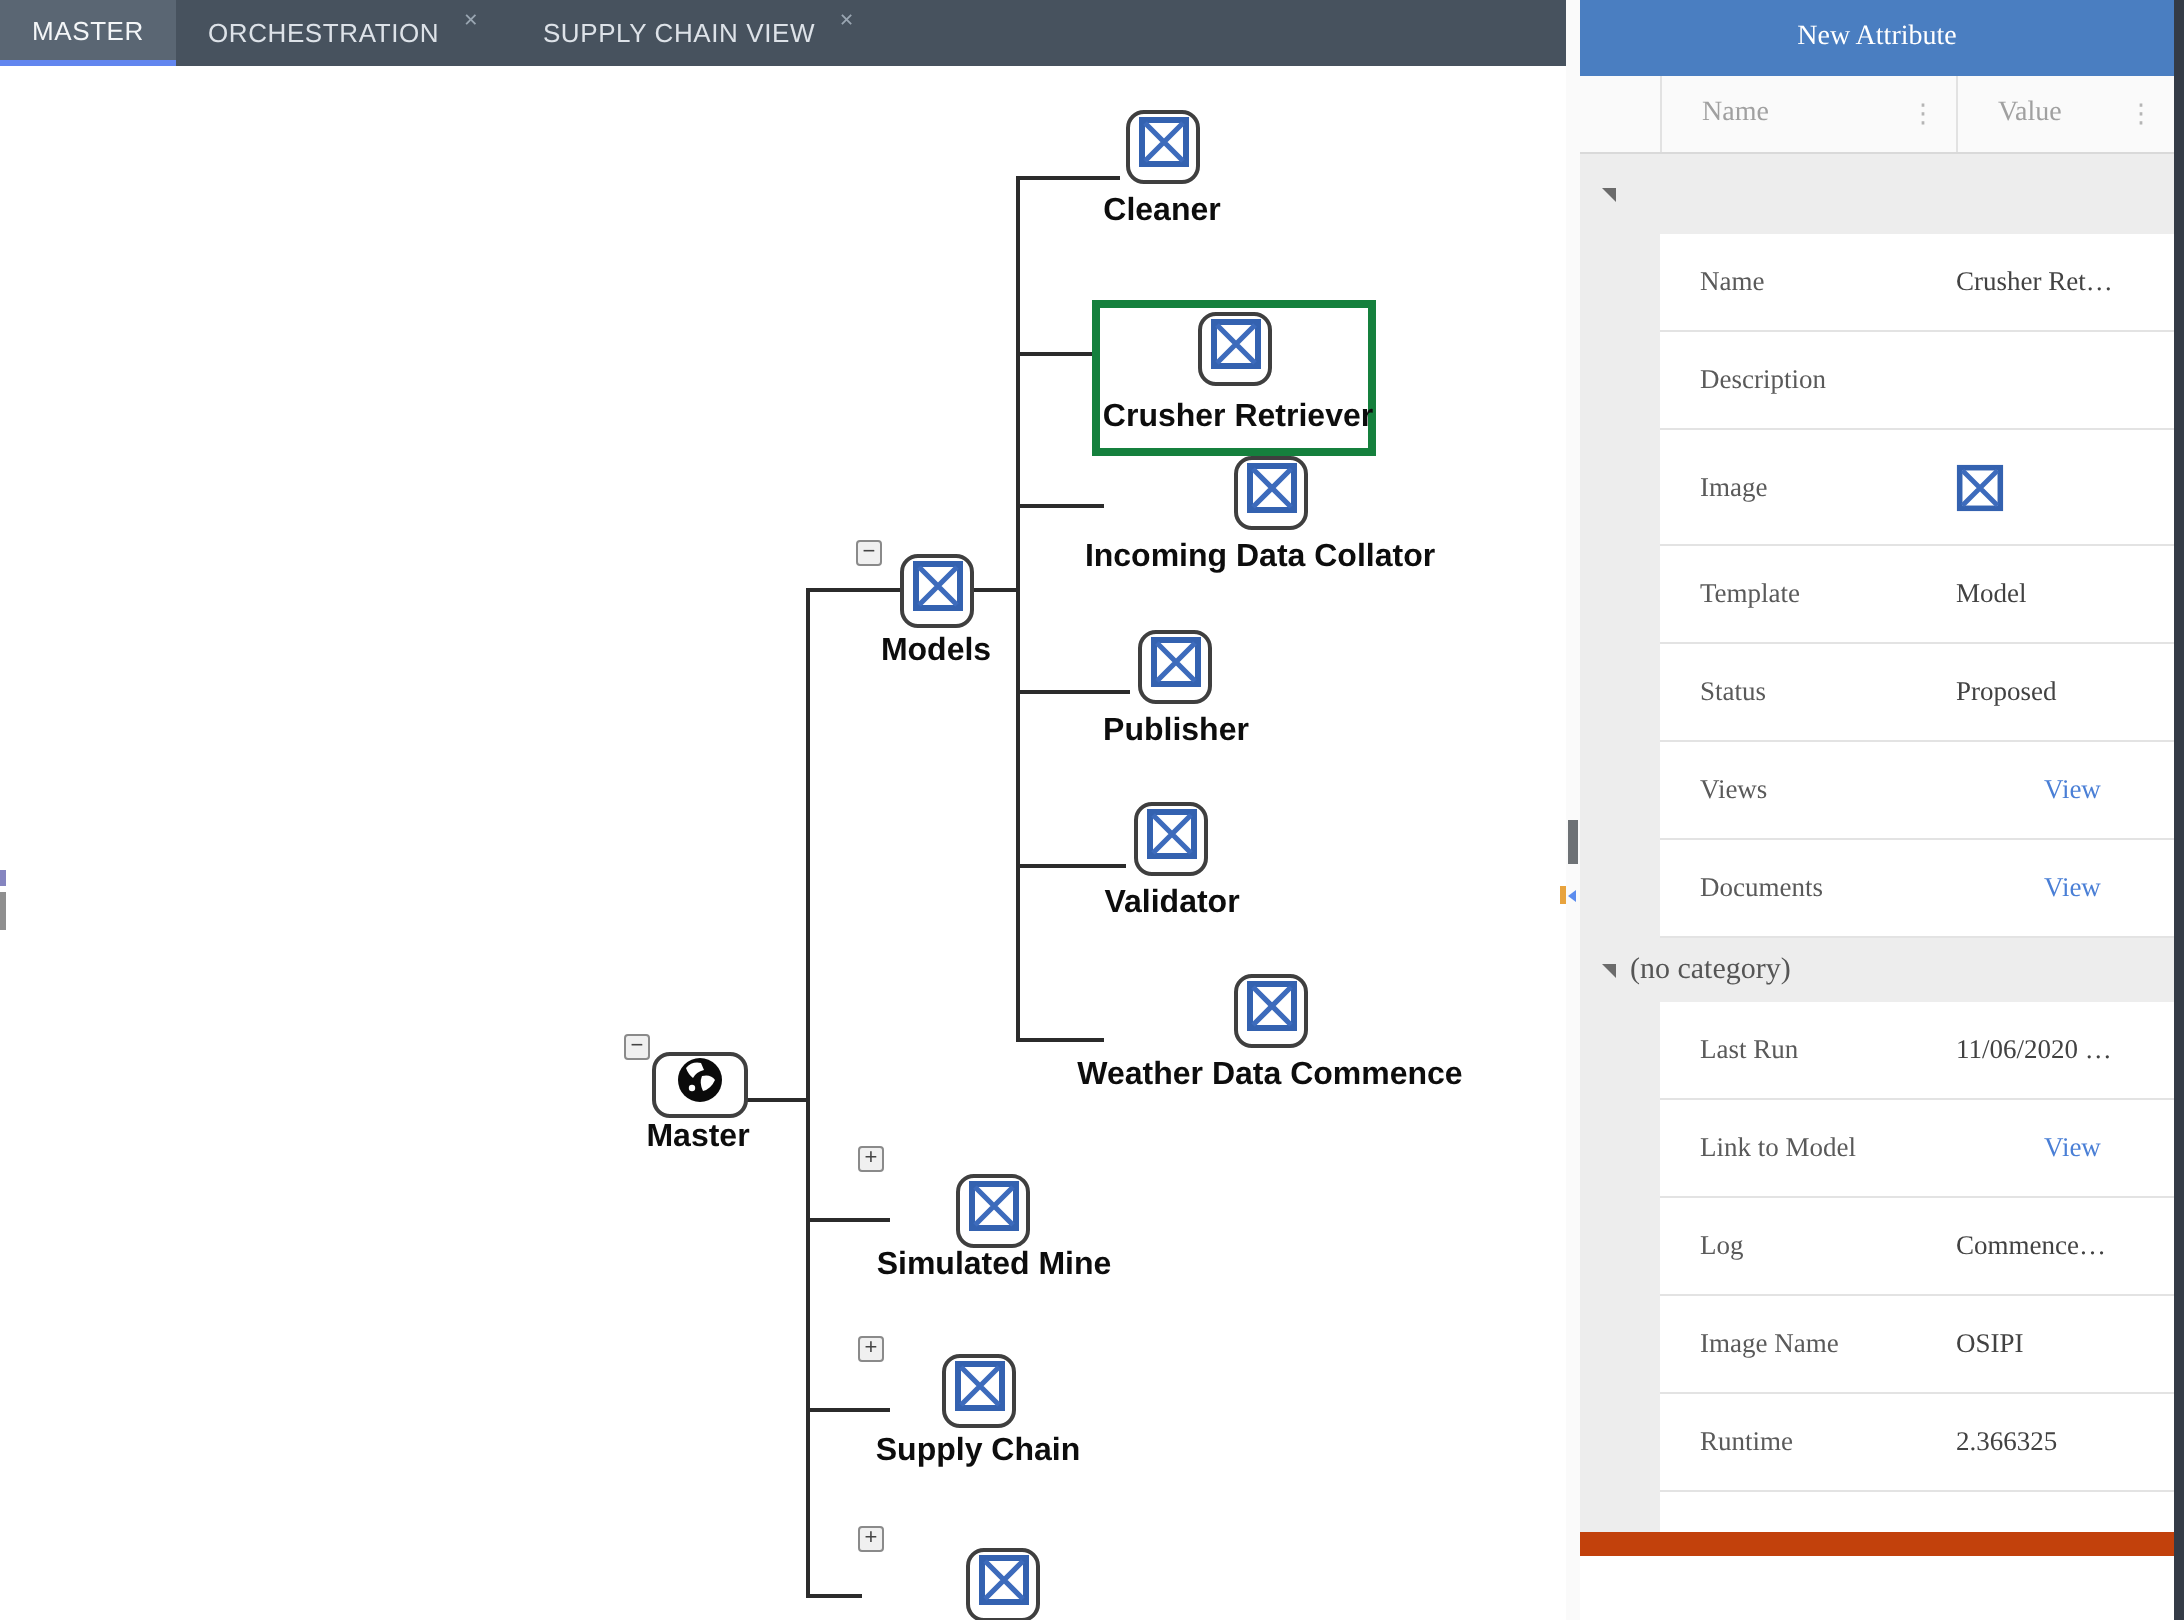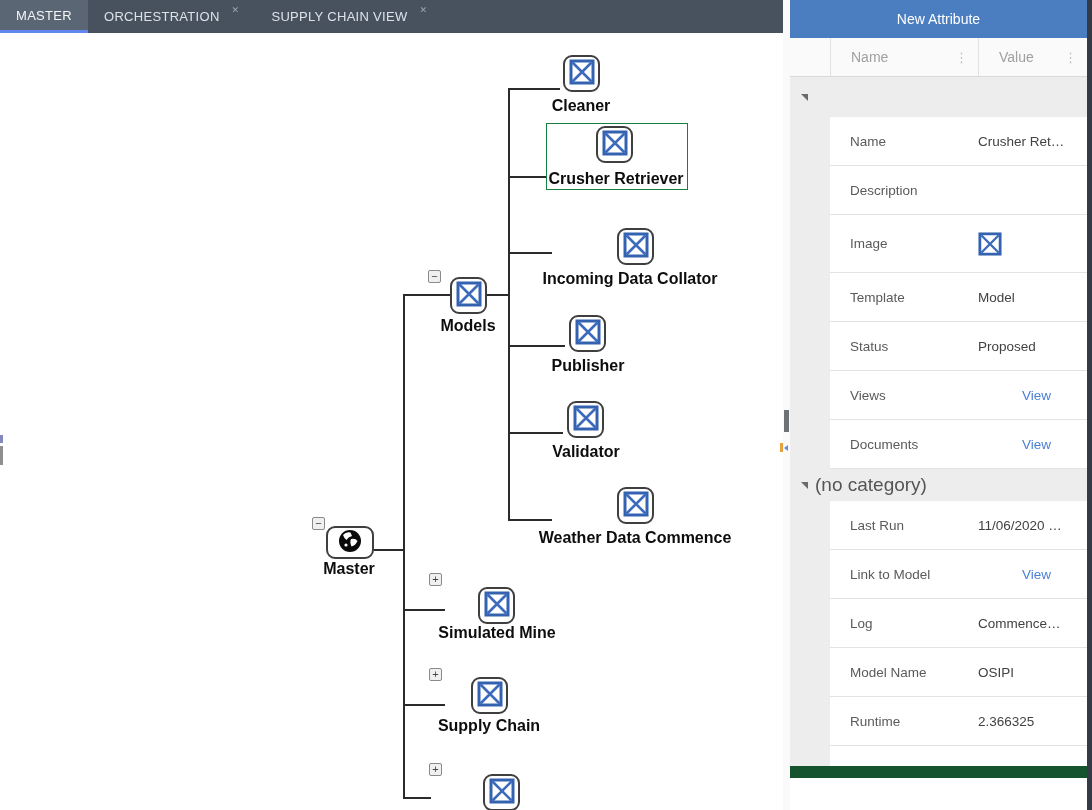--- a/index.html
+++ b/index.html
@@ -21,53 +21,53 @@
   .hline { height:2px; } .vline { width:2px; }
   .node { position:absolute; width:37px; height:37px; background:#fff;
           border:2px solid #3f3f3f; border-radius:9px; display:flex;
           align-items:center; justify-content:center; }
   .node-master { width:48px; height:33px; }
   .nlabel { position:absolute; transform:translateX(-50%); white-space:nowrap;
             font-size:16px; font-weight:bold; color:#0d0d0d; }
   .pmbtn { position:absolute; width:13px; height:13px; background:#f0f0f0;
            border:1px solid #8a8a8a; font-size:11px; line-height:10px; color:#444;
            text-align:center; border-radius:2px; }
-  .selbox { position:absolute; left:546px; top:90px; width:142px; height:67px;
-            border:1px solid #15803d; background:#fff; }
+  .selbox { position:absolute; left:546px; top:117px; width:142px; height:78px;
+            border:4px solid #15803d; background:#fff; }
   .selbox .node { border-color:#3f3f3f; }
 
   
   .splitter { position:absolute; left:783px; top:0; width:7px; height:810px; background:#fafafa; }
   .split-thumb { position:absolute; left:1px; top:410px; width:5px; height:22px; background:#6e7276; }
   .split-handle { position:absolute; left:-3px; top:443px; width:10px; height:9px; }
   .split-handle .bar { position:absolute; left:0; top:0; width:3px; height:9px; background:#e8a33d; }
   .split-handle .arr { position:absolute; left:4px; top:2px; width:0; height:0;
                        border-top:3px solid transparent; border-bottom:3px solid transparent;
                        border-right:4px solid #5b8cee; }
   .edge-mark-a { position:absolute; left:0; top:402px; width:3px; height:8px; background:#8585c0; }
   .edge-mark-b { position:absolute; left:0; top:413px; width:3px; height:19px; background:#8f8f8f; }
 
   
-  .panel { position:absolute; left:790px; top:0; width:297px; height:778px; background:#14532d; }
+  .panel { position:absolute; left:790px; top:0; width:297px; height:778px; background:#c2410c;font-family:Liberation Serif, serif; }
   .panel-header { height:38px; background:#4a7ec1; color:#fff; font-size:14px;
                   display:flex; align-items:center; justify-content:center; }
   .grid-header { height:39px; background:#fafafa; border-bottom:1px solid #d9d9d9;
                  display:flex; align-items:stretch; }
   .gh-gutter { width:40px; }
   .gh-cell { display:flex; align-items:center; justify-content:space-between;
              border-left:1px solid #e2e2e2; padding:0 10px 0 20px;
              color:#a0a0a0; font-size:14px; }
   .gh-name { width:148px; }
   .gh-value { flex:1; }
   .gh-menu { color:#b5b5b5; font-size:13px; letter-spacing:0; }
   .band { height:40px; background:#ededed; display:flex; align-items:center; padding-left:11px; }
   .band2 { height:32px; }
   .tri { width:0; height:0; border-top:7px solid #6b6b6b; border-left:7px solid transparent;
          margin-right:7px; flex:none; }
-  .band-label { font-size:19px; color:#555; }
+  .band-label { font-size:15px; color:#555; }
   .prow { display:flex; align-items:stretch; height:49px; background:#ededed; }
   .prow.r-image { height:58px; } .prow.r-bg { height:56px; }
   .prow .gutter { width:40px; background:#ededed; }
   .prow .content { flex:1; background:#fff; border-bottom:1px solid #e3e3e3;
                    display:flex; align-items:center; }
   .prow .cname { width:148px; padding-left:20px; font-size:13.5px; color:#5a5a5a; }
   .prow .cvalue { flex:1; font-size:13.5px; color:#424242; white-space:nowrap; overflow:hidden; }
   .prow .cvalue.link { color:#4a7fd6; cursor:pointer;margin-left:44px; }
   .filler { display:flex; height:20px; }
   .filler .gutter { width:40px; background:#ededed; }
@@ -340,21 +340,21 @@
   <div class="prow">
     <div class="gutter"></div>
     <div class="content">
       <div class="cname">Log</div>
       <div class="cvalue">Commence…</div>
     </div>
   </div>
   <div class="prow">
     <div class="gutter"></div>
     <div class="content">
-      <div class="cname">Model Name</div>
+      <div class="cname">Image Name</div>
       <div class="cvalue">OSIPI</div>
     </div>
   </div>
   <div class="prow">
     <div class="gutter"></div>
     <div class="content">
       <div class="cname">Runtime</div>
       <div class="cvalue">2.366325</div>
     </div>
   </div>

